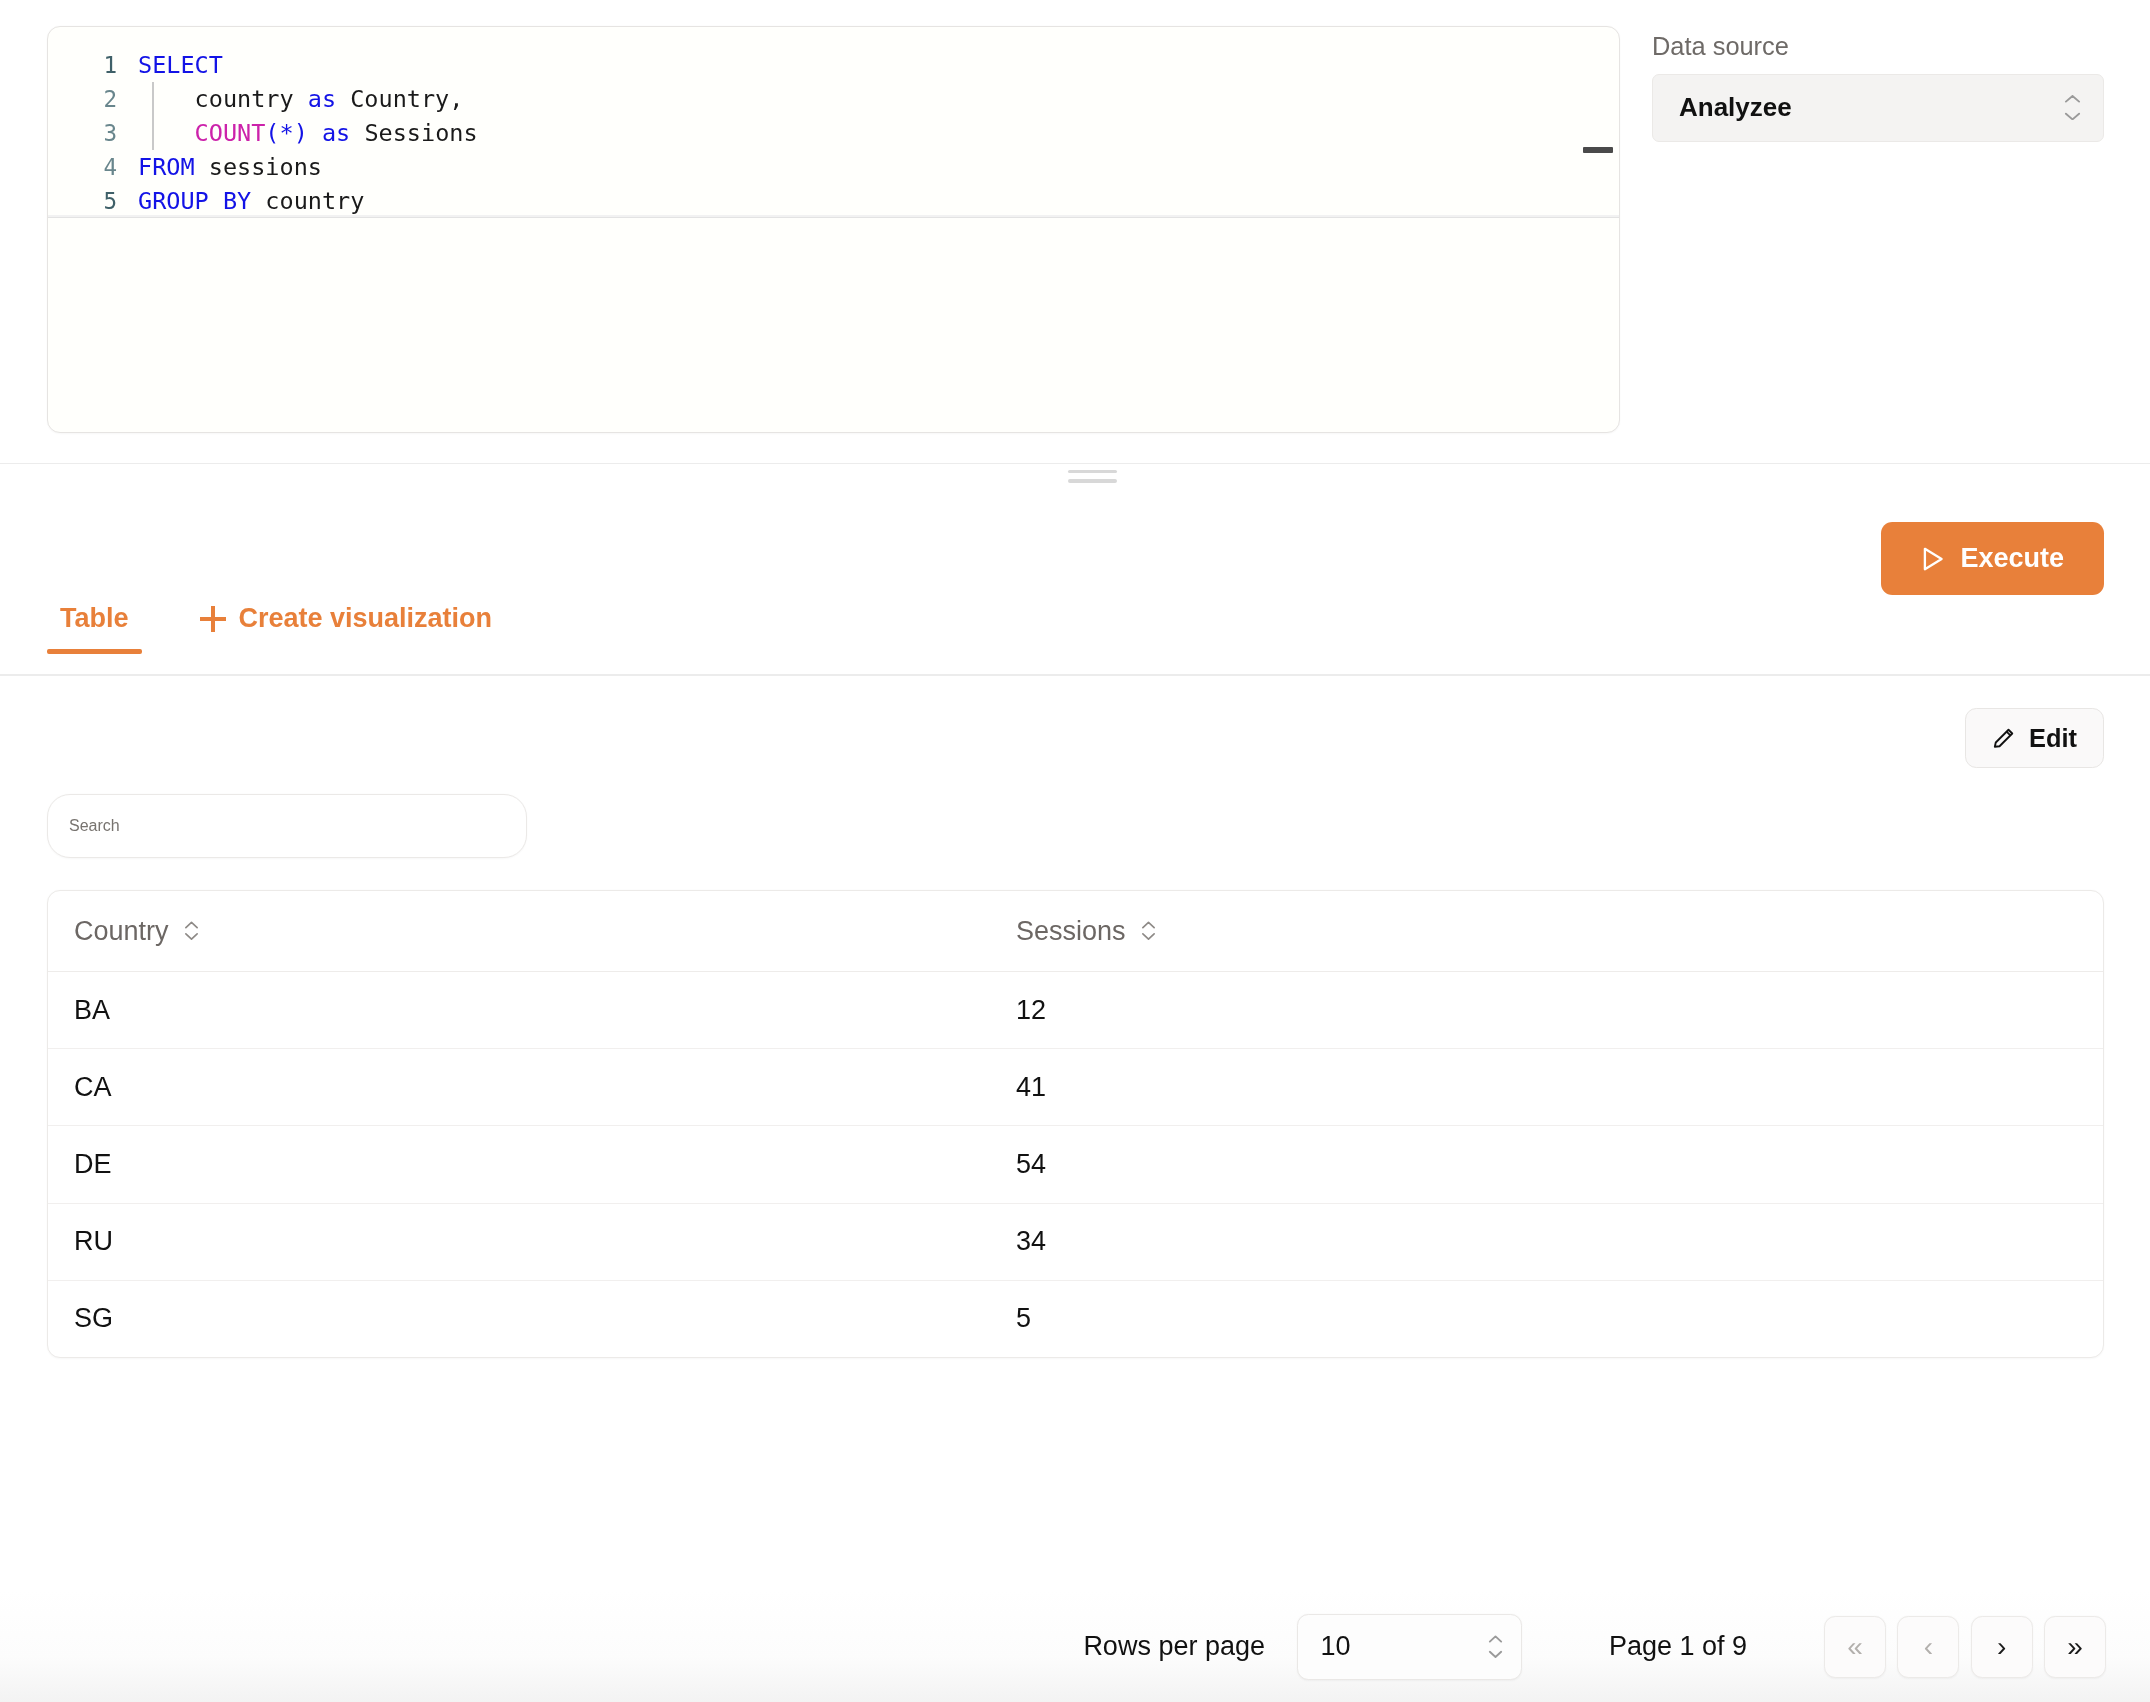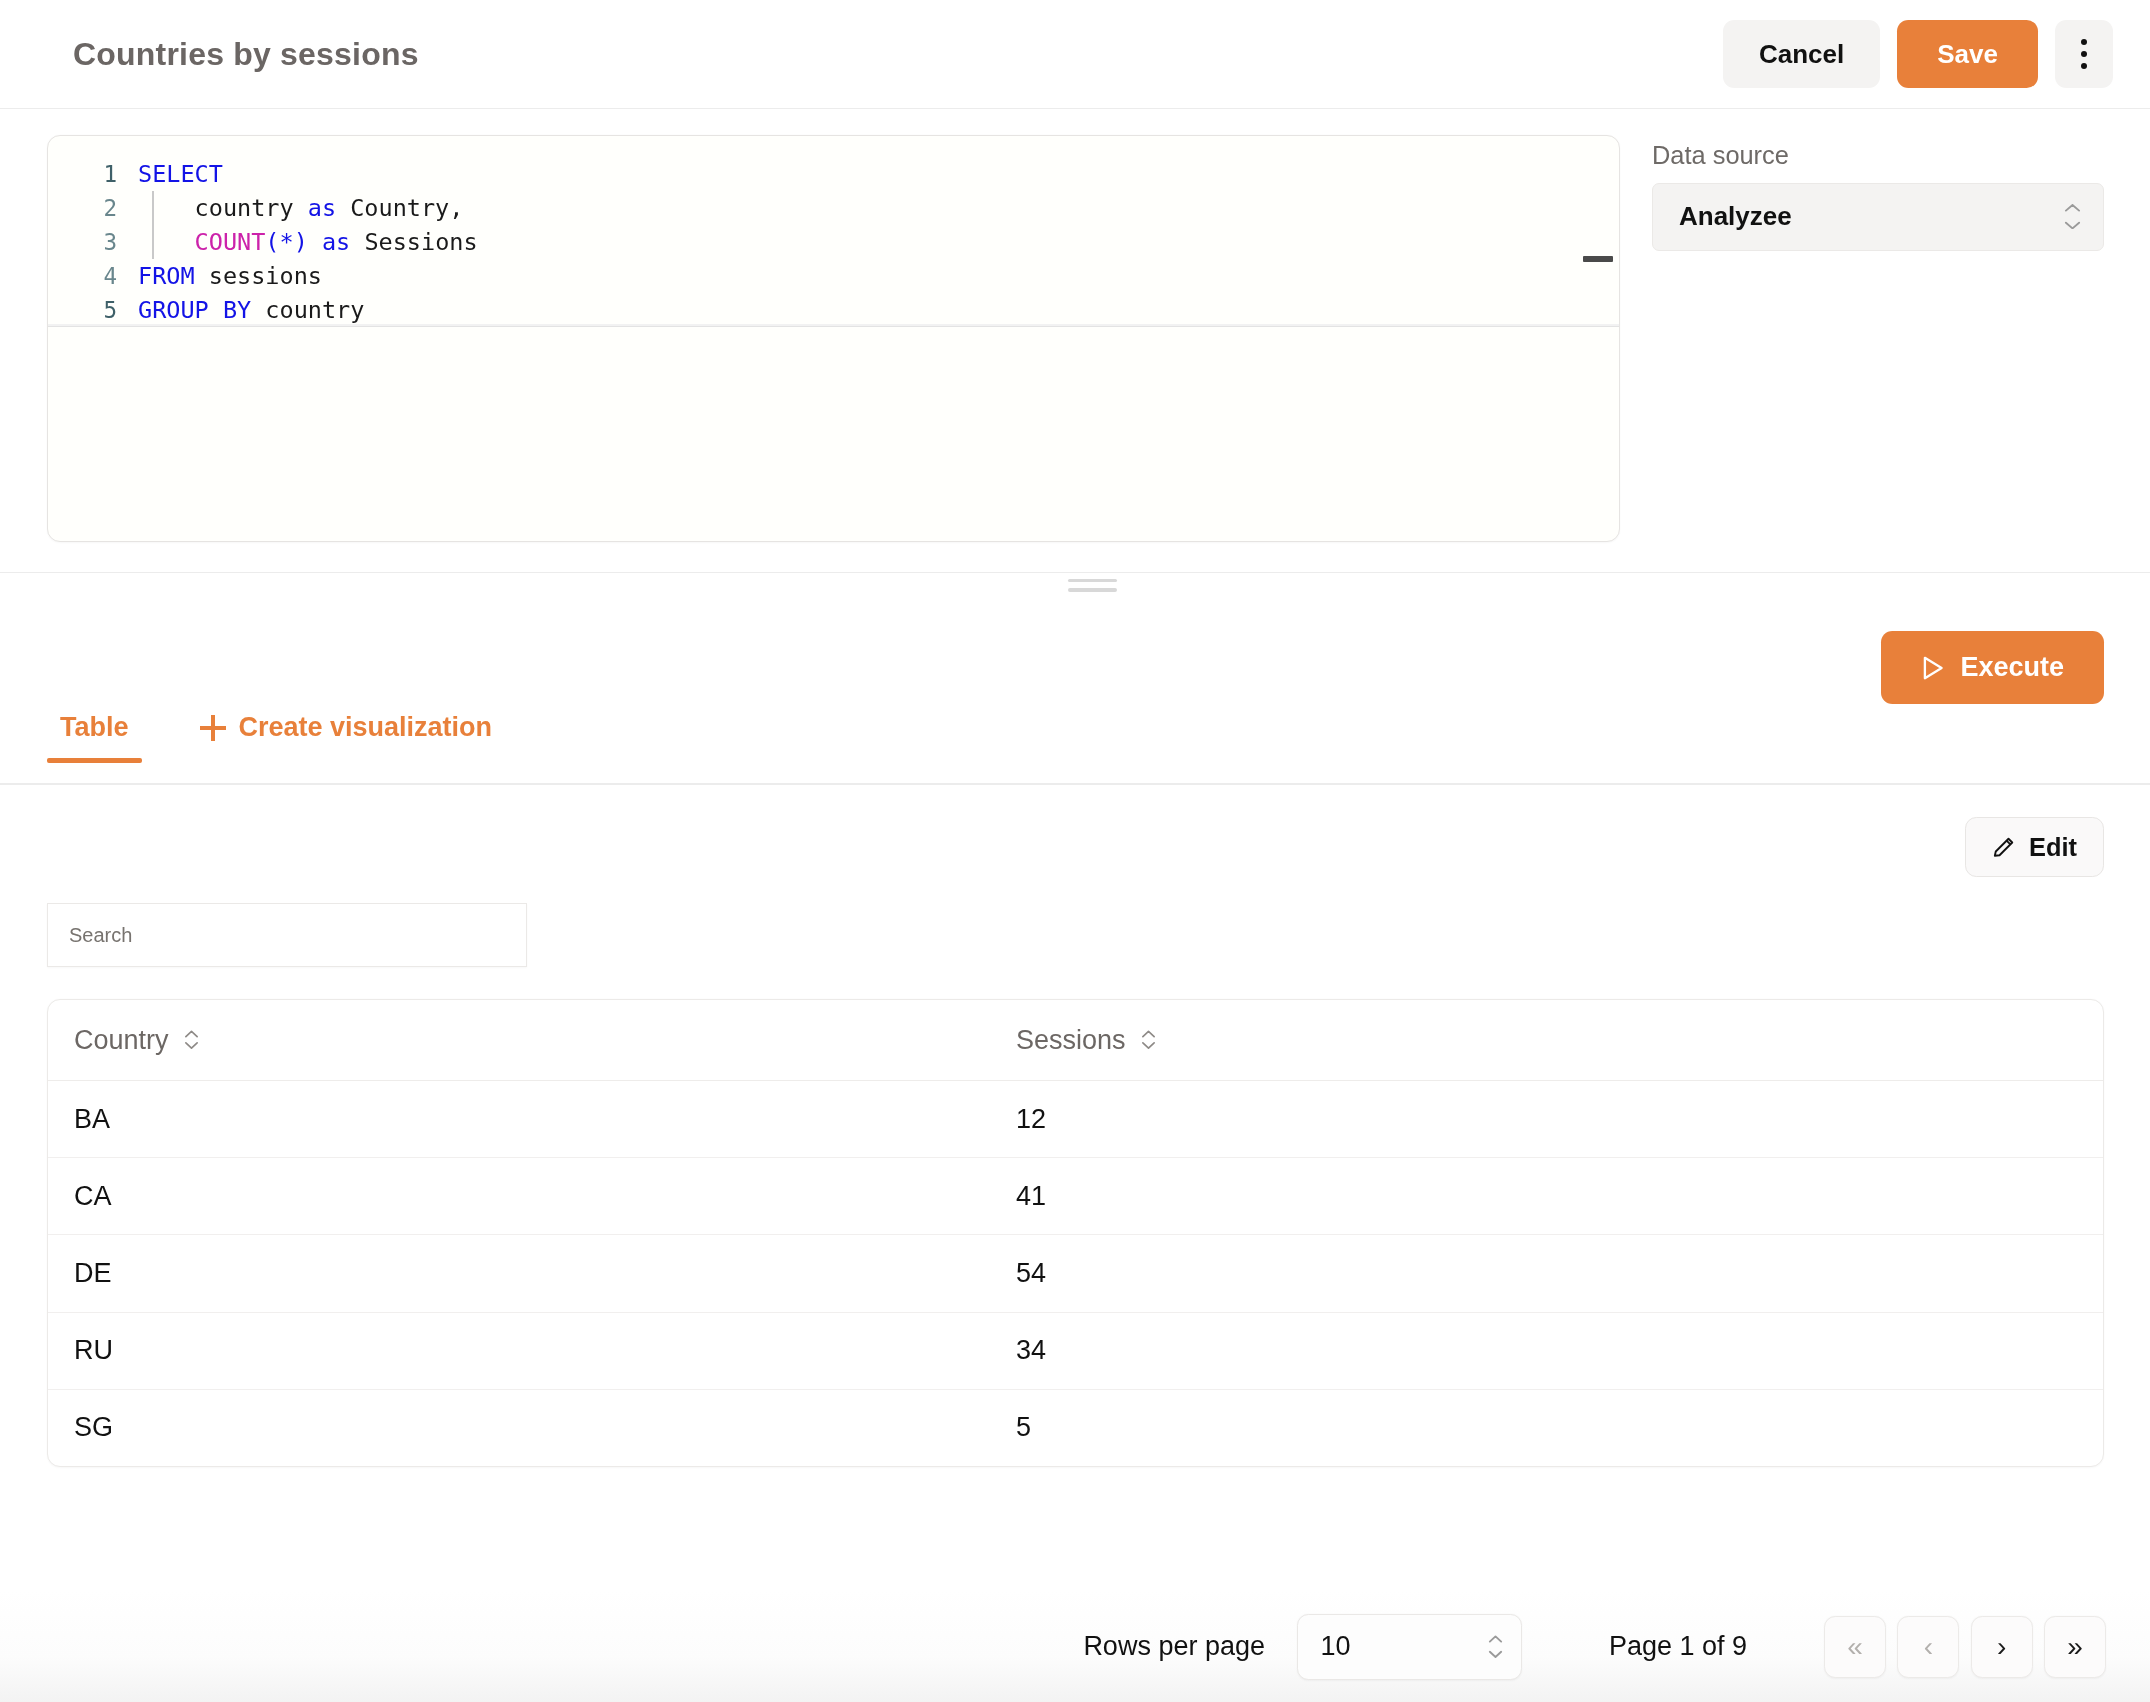--- a/index.html
+++ b/index.html
@@ -294,24 +294,24 @@
     font-weight: bold;
     color: #111111;
     gap: 13px;
   }
   .pencil-icon svg { display: block; }
 
   .search-box {
     width: 480px;
     height: 64px;
     border: 1.9px solid #ebe9e7;
-    border-radius: 0;
+    border-radius: 23px;
     background: #ffffff;
     padding: 0 21px;
-    font-size: 20px;
+    font-size: 16px;
     color: #111111;
     font-family: "Liberation Sans", sans-serif;
     margin-bottom: 32px;
     box-shadow: 0 0.9px 1.9px rgba(0,0,0,0.03);
   }
   .search-box::placeholder { color: #77736f; }
 
   .table-card {
     border: 1.9px solid #eceae8;
     border-radius: 13px;
@@ -381,32 +381,20 @@
     font-family: "Liberation Sans", sans-serif;
     box-shadow: 0 0.9px 1.9px rgba(0,0,0,0.04);
   }
   .pg-btn.disabled { color: #b3b0ad; cursor: default; }
 </style>
 </head>
 <body>
 
 <div class="app">
 
-  <div class="header">
-    <div class="page-title">Countries by sessions</div>
-    <div class="header-actions">
-      <button class="btn btn-cancel">Cancel</button>
-      <button class="btn btn-save">Save</button>
-      <button class="btn btn-kebab">
-        <span class="kebab-dot"></span>
-        <span class="kebab-dot"></span>
-        <span class="kebab-dot"></span>
-      </button>
-    </div>
-  </div>
 
   <div class="editor-zone">
     <div class="editor-wrap">
       <div class="code" id="code-root">
           <div class="code-line">
             <span class="ln em">1</span>
             <span class="code-text"><span class="kw">SELECT</span></span>
           </div>
           <div class="code-line">
             <span class="ln">2</span>

